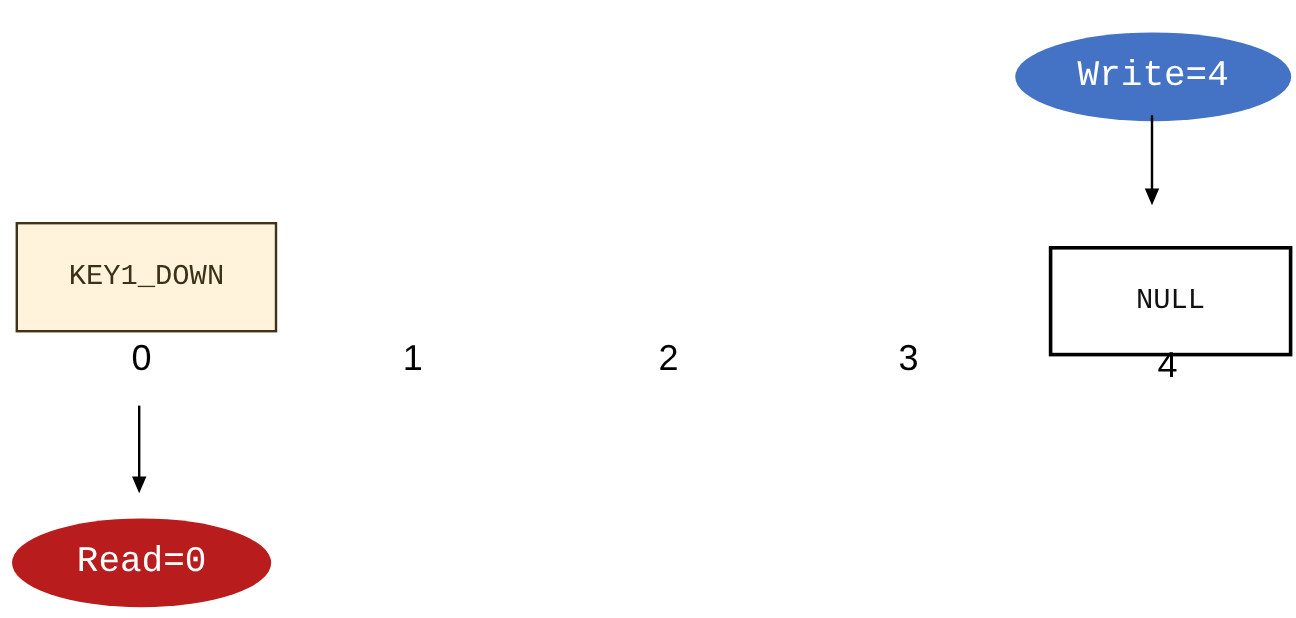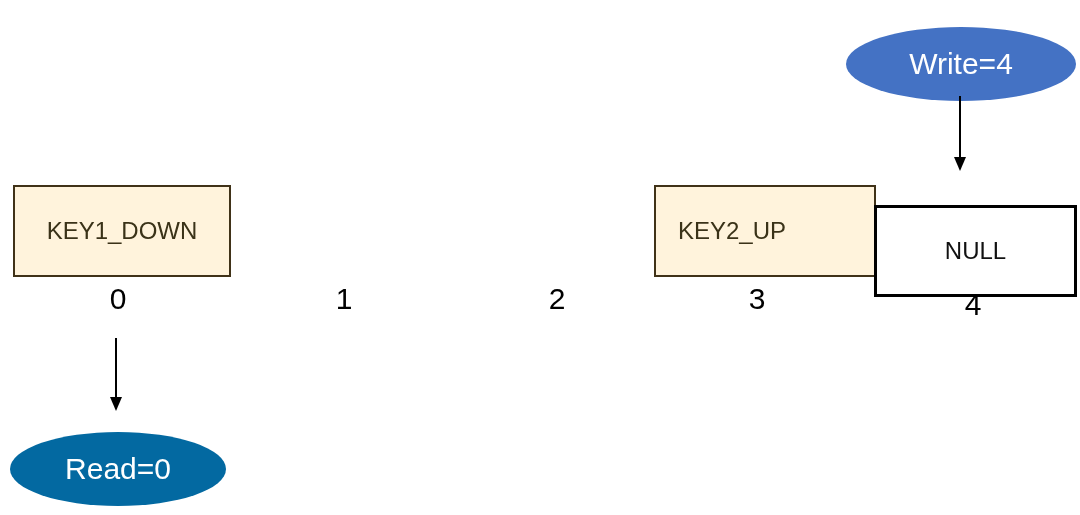--- a/index.html
+++ b/index.html
@@ -1,55 +1,52 @@
 <!DOCTYPE html>
 <html><head>
 <meta charset="utf-8">
 <style>
   html, body { margin: 0; padding: 0; background: #ffffff; }
   body { width: 1080px; height: 515px; position: relative; overflow: hidden;
          font-family: "Liberation Sans", "DejaVu Sans", sans-serif; }
-  .array { position: absolute; left: 13px; top: 185px; width: 1064px; height: 92px; }
+  .array { position: absolute; left: 13px; top: 185px; width: 1064px; height: 92px; font-family: Liberation Mono, monospace; }
   .cell { position: absolute; top: 0; height: 92px; box-sizing: border-box;
           display: flex; align-items: center; justify-content: center;
           font-size: 24px; }
   .cell.filled { background: #fff3dc; border: 2px solid #403218; color: #3a3218; }
   .cell.empty { background: #ffffff; border: 3px solid #000000; color: #111; }
   .idx { position: absolute; top: 282px; font-size: 30px; color: #000; width: 60px; text-align: center; }
   .arrow { position: absolute; width: 2px; background: #000; }
   .arrowhead { position: absolute; width: 0; height: 0;
                border-left: 6px solid transparent; border-right: 6px solid transparent;
                border-top: 14px solid #000; }
   .ellipse { position: absolute; border-radius: 50%; display: flex; align-items: center;
-             justify-content: center; color: #ffffff; font-size: 30px; }
+             justify-content: center; color: #ffffff; font-size: 30px; font-family: Liberation Mono, monospace; }
 </style>
 </head>
 <body>
 
 <div class="array">
   <div class="cell filled" style="left:0; width:218px;">
     <span>KEY1_DOWN</span>
-  </div>
-  <div class="cell filled" style="left:641px; width:222px; justify-content:flex-start; padding-left:22px;">
-    <span>KEY2_UP</span>
   </div>
   <div class="cell empty" style="left:861px; width:203px;margin-top:20px;">
     <span>NULL</span>
   </div>
 </div>
 
 <div class="idx" style="left:88px;">0</div>
 <div class="idx" style="left:314px;">1</div>
 <div class="idx" style="left:527px;">2</div>
 <div class="idx" style="left:727px;">3</div>
 <div class="idx" style="left:943px; top:288px;">4</div>
 
 <div class="ellipse" style="left:846px; top:27px; width:230px; height:74px; background:#4472c4;">
   <span>Write=4</span>
 </div>
 <div class="arrow" style="left:959px; top:96px; height:62px;"></div>
 <div class="arrowhead" style="left:954px; top:157px;"></div>
 
 <div class="arrow" style="left:115px; top:338px; height:60px;"></div>
 <div class="arrowhead" style="left:110px; top:397px;"></div>
-<div class="ellipse" style="left:10px; top:432px; width:216px; height:74px; background:#0369a1;">
+<div class="ellipse" style="left:10px; top:432px; width:216px; height:74px; background:#b91c1c;">
   <span>Read=0</span>
 </div>
 
 </body></html>

